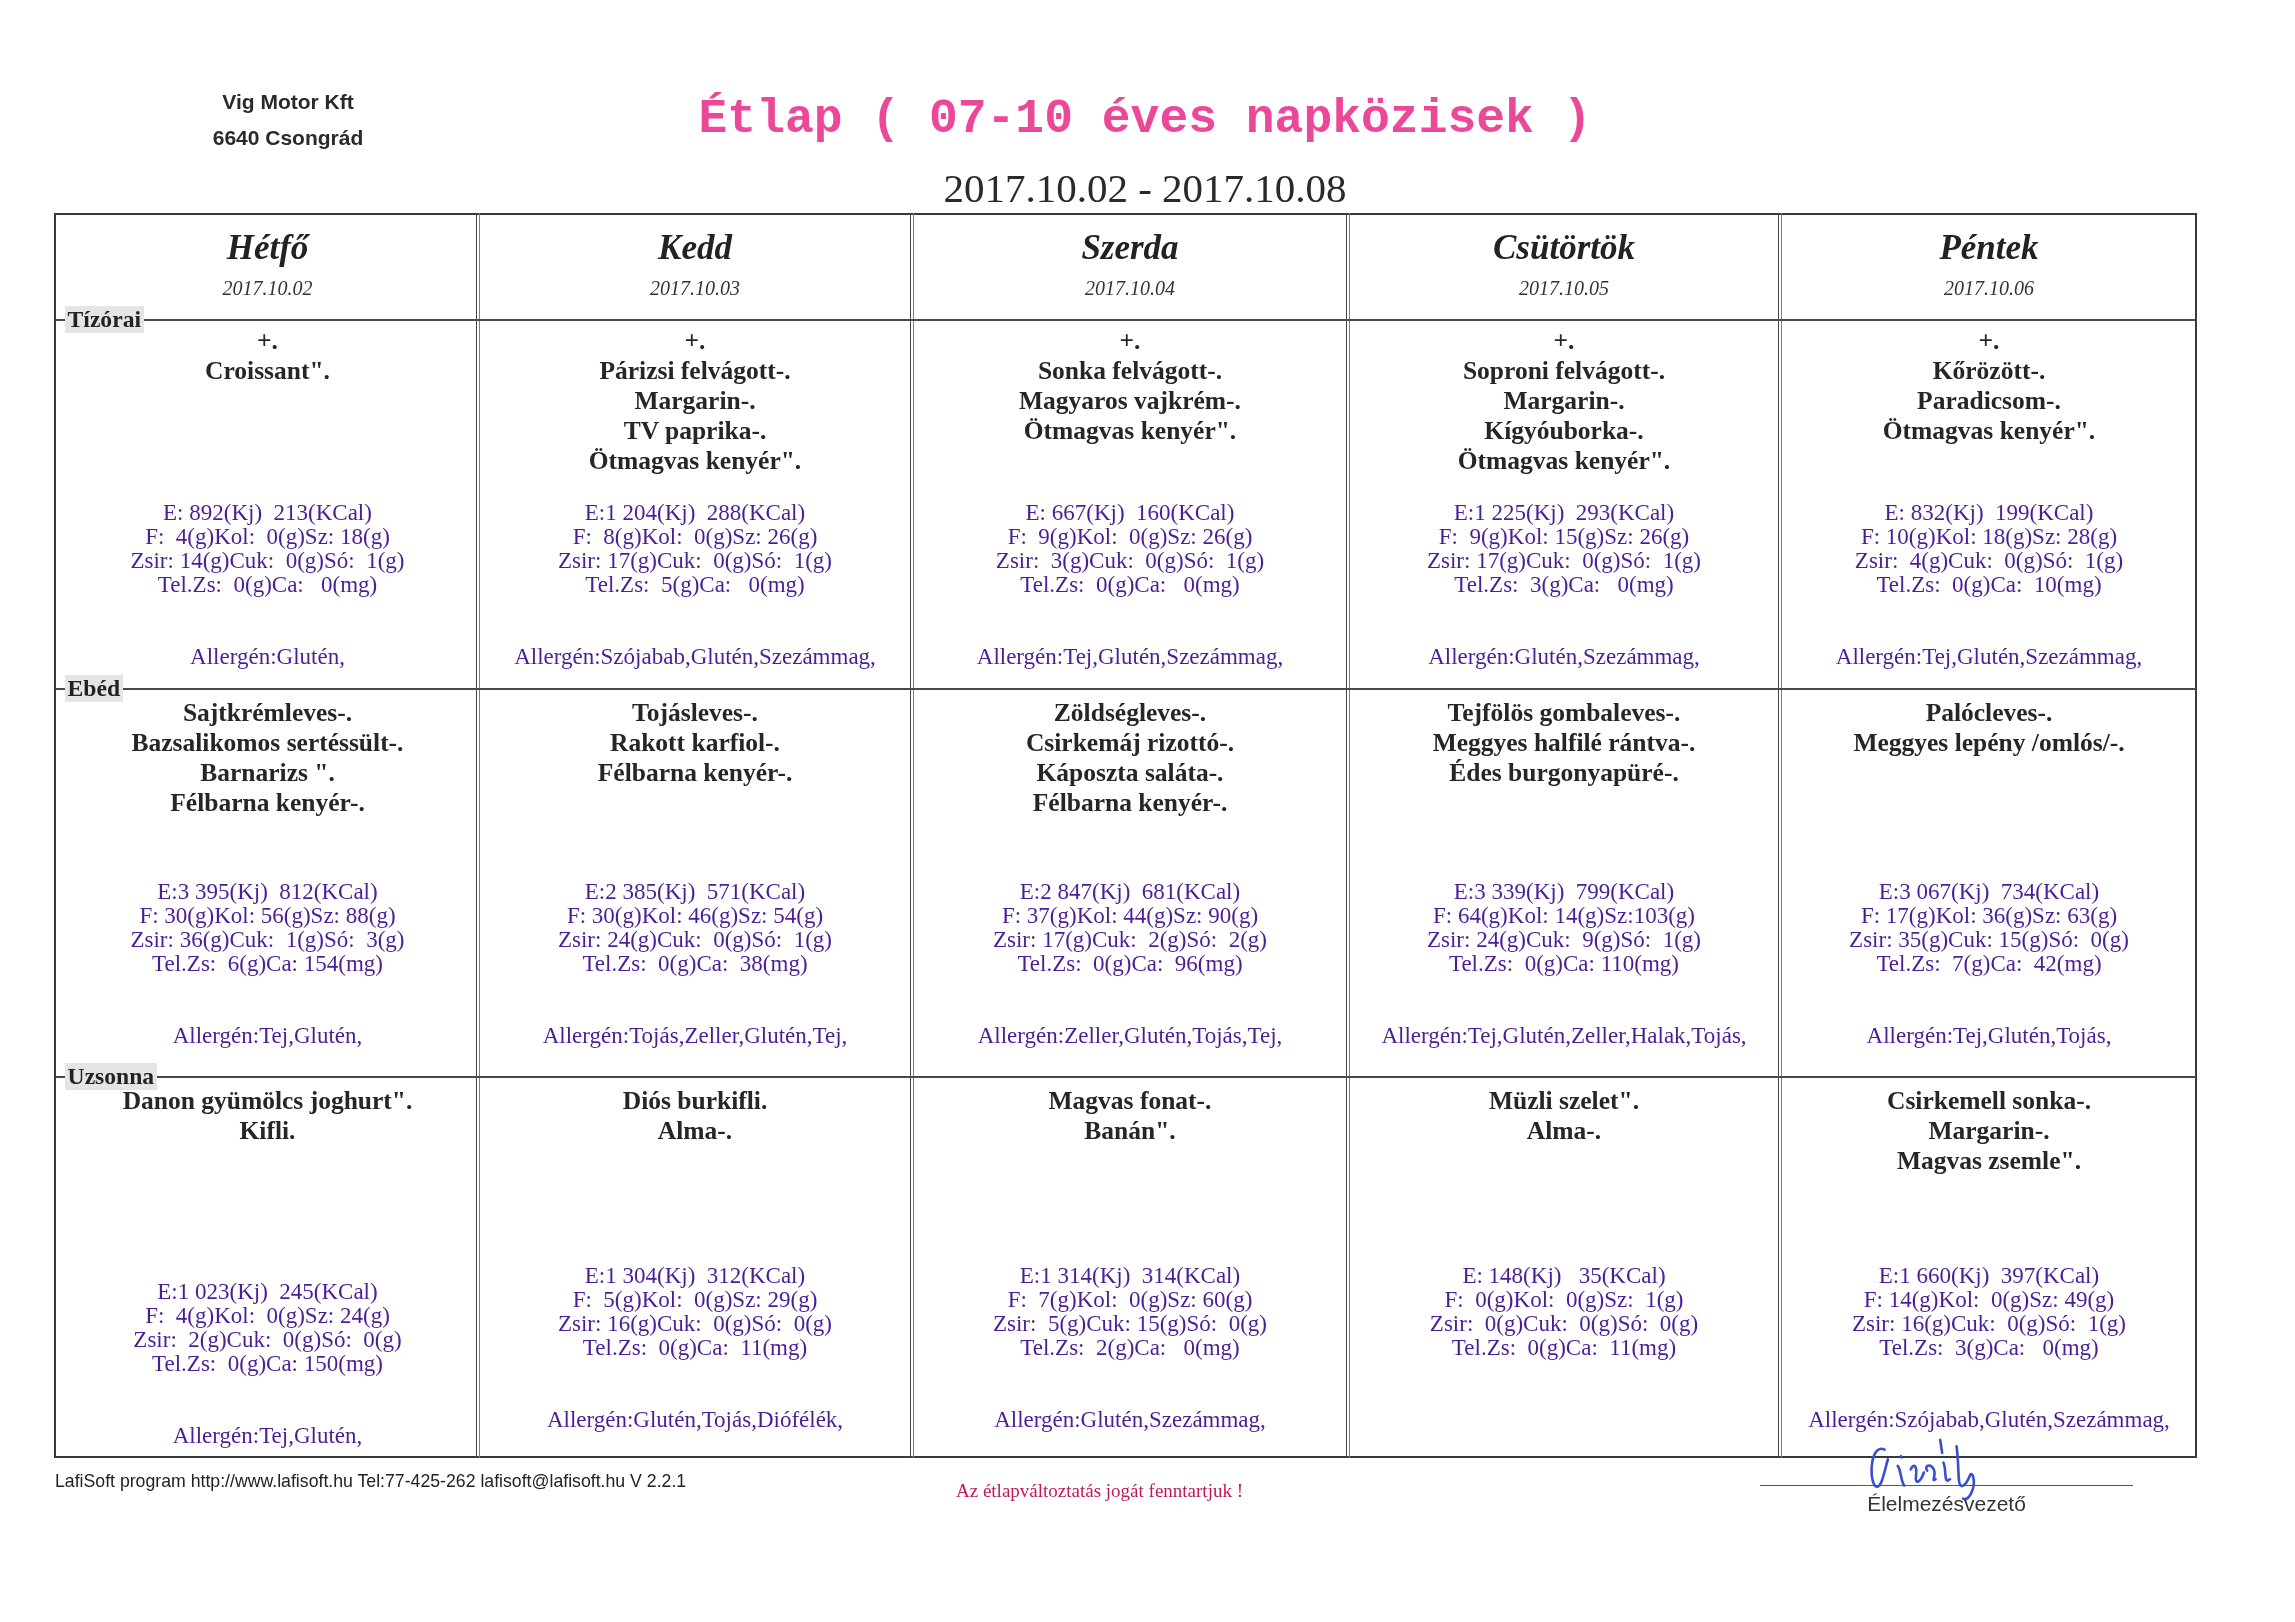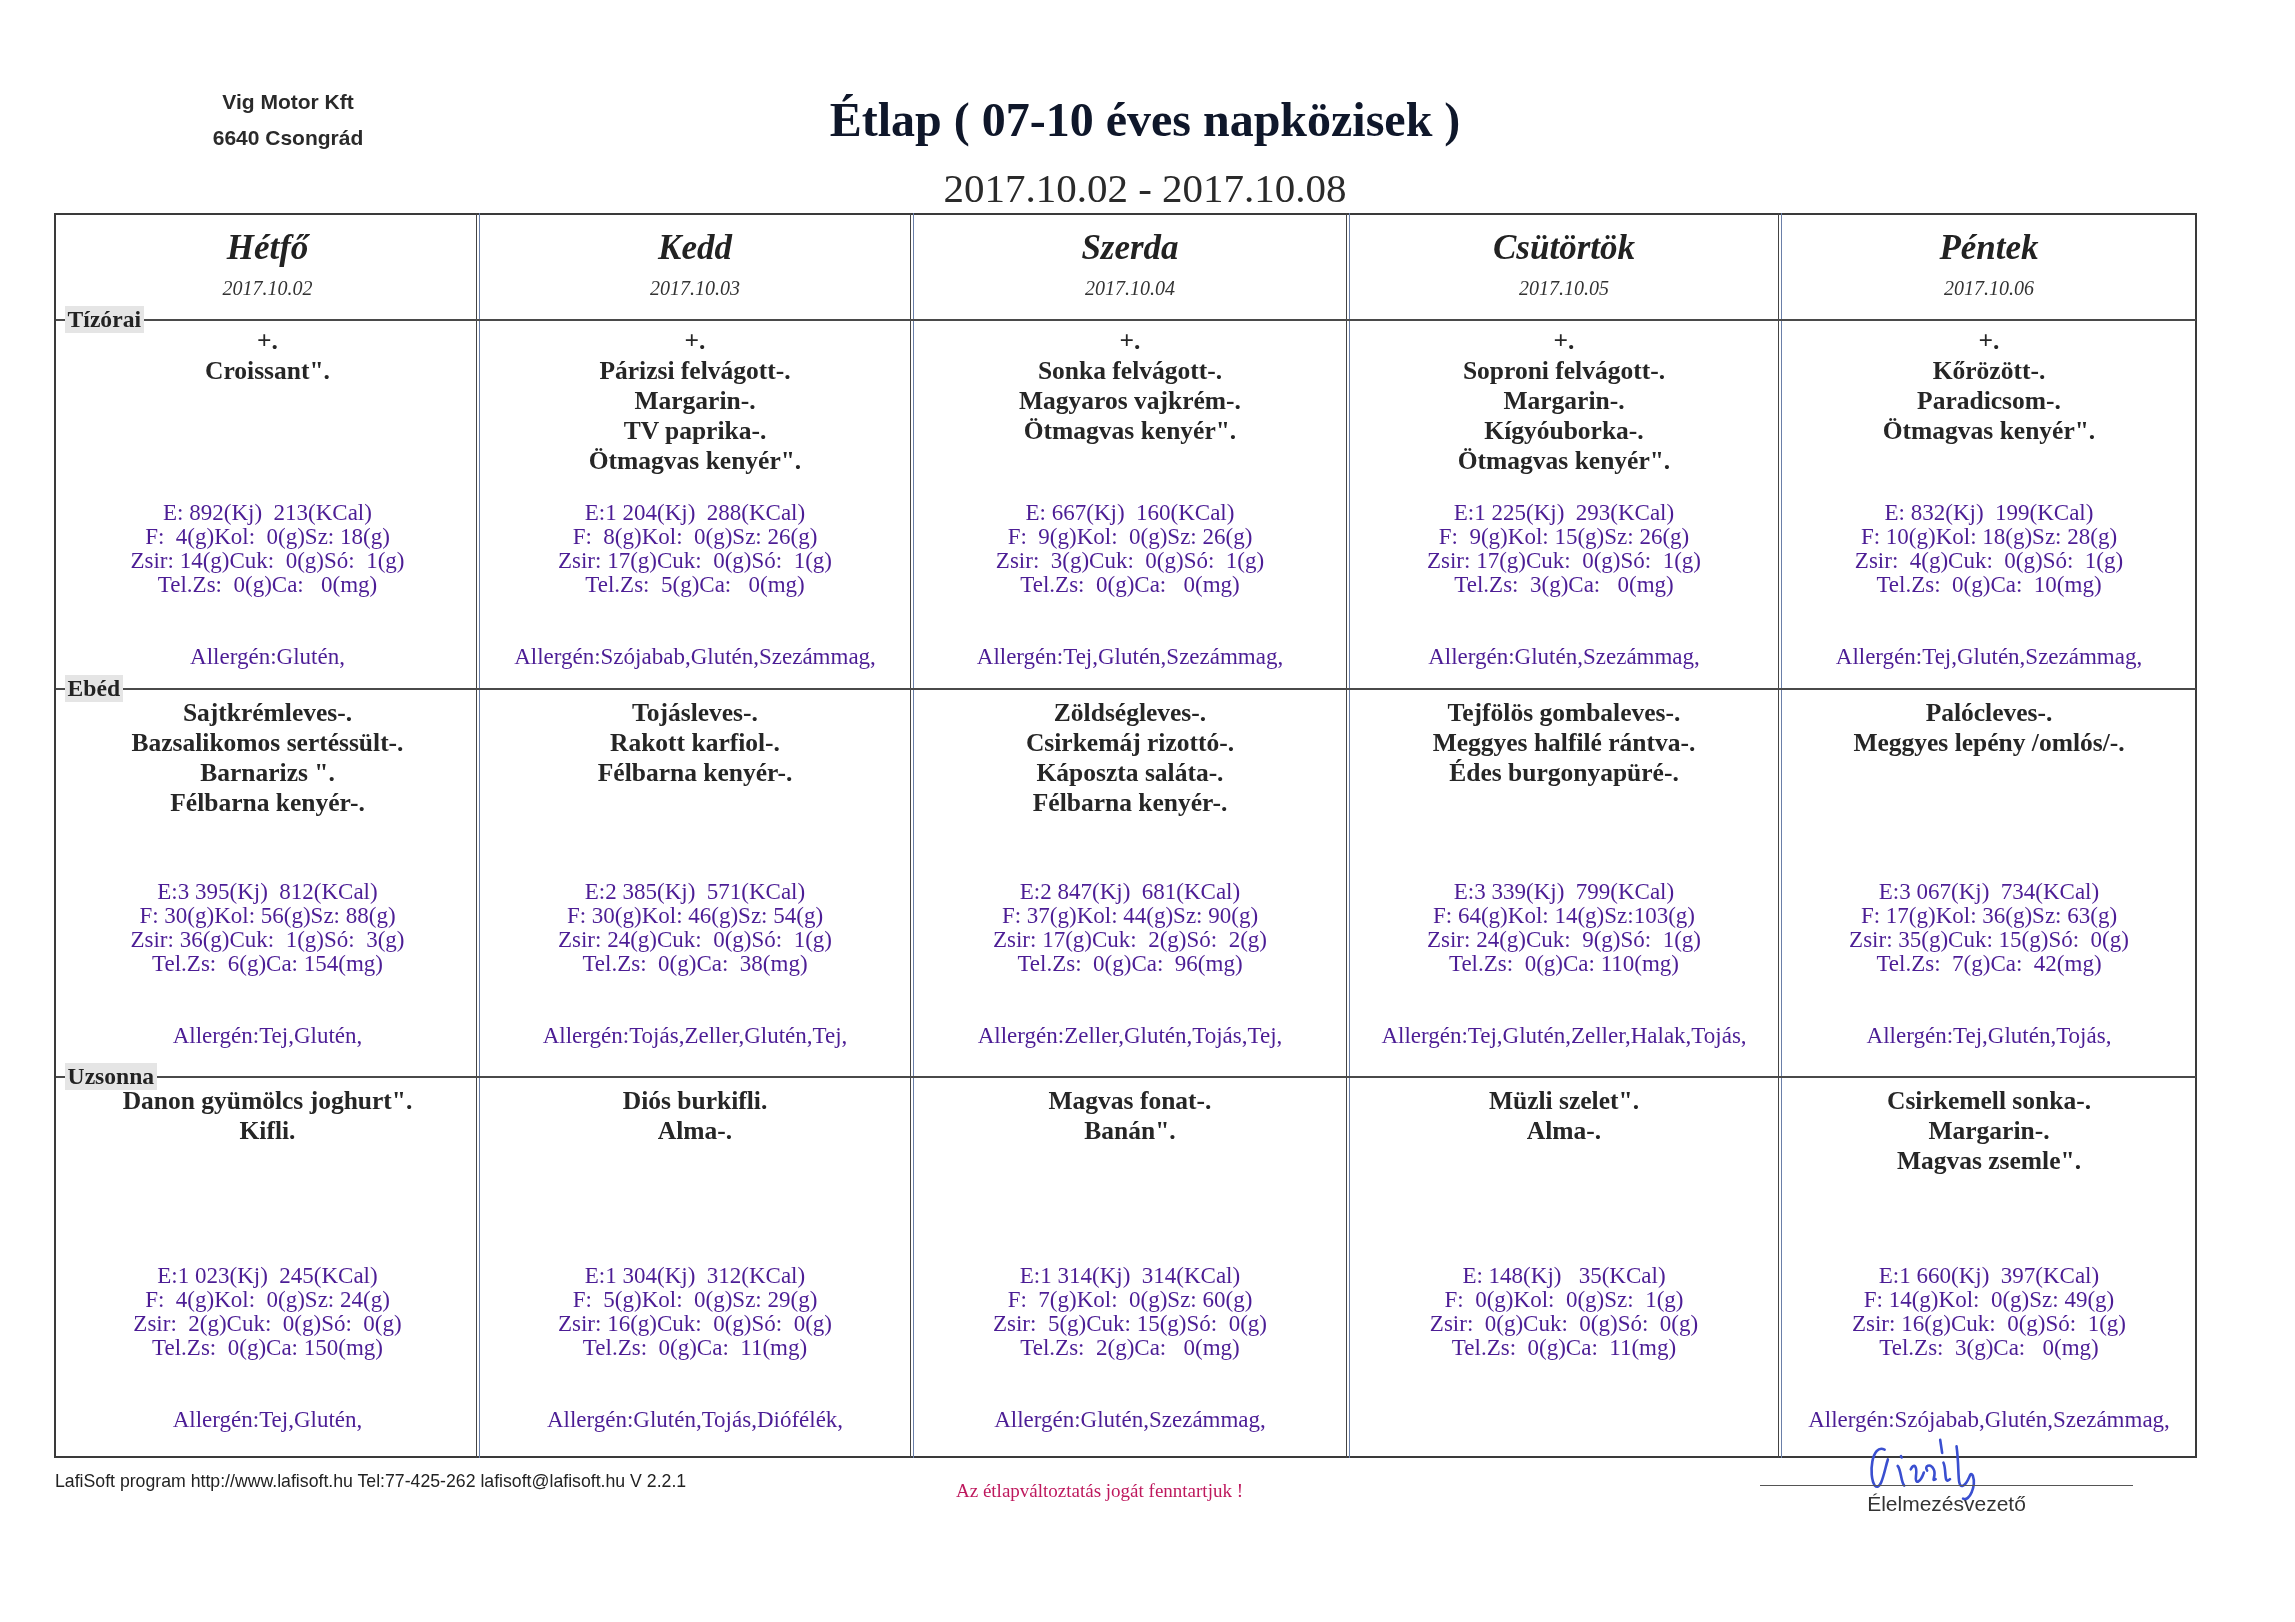--- a/index.html
+++ b/index.html
@@ -1,19 +1,19 @@
 <!DOCTYPE html>
 <html style="font-size:10.5px"><head>
 <meta charset="utf-8">
 <style>
   html, body { margin:0; padding:0; background:#ffffff; }
   body { width:2295px; height:1622px; position:relative; overflow:hidden; color:#1d1d1f; }
   .abs { position:absolute; }
   .company { left:157px; width:262px; text-align:center; font-family:"Liberation Sans", sans-serif; font-weight:bold; font-size:21px; color:#2a2a2a; }
-  .title { left:654px; width:982px; top:92px; text-align:center; font-family:Liberation Serif, serif; font-weight:bold; font-size:48px; color:#0f172a; }
+  .title { left:654px; width:982px; top:92px; text-align:center; font-family:Liberation Mono, monospace; font-weight:bold; font-size:48px; color:#ec4899; }
   .range { left:654px; width:982px; top:164px; text-align:center; font-family:"Liberation Serif", serif; font-size:41px; color:#2a2a2a; }
 
   .table { left:54px; top:213px; width:2143px; height:1245px; border:2px solid #3a3a3a; box-sizing:border-box; }
   .vline { position:absolute; top:213px; height:1245px; width:3.9px; border-left:1.3px solid #444; border-right:1.3px solid #6a7fa8; box-sizing:border-box; }
   .hline { position:absolute; height:0; border-top:2px solid #4a4a4a; }
 
   .col { position:absolute; box-sizing:border-box; text-align:center; }
   .day-name { font-family:"Liberation Serif", serif; font-style:italic; font-weight:bold; font-size:35px; color:#222; position:absolute; left:0; right:0; top:13px; }
   .day-date { font-family:"Liberation Serif", serif; font-style:italic; font-size:20px; color:#333; position:absolute; left:0; right:0; top:62px; }
 
@@ -75,21 +75,21 @@
       </div>
         <div class="nutri" style="top:190px"><div>E:3 395(Kj)  812(KCal)</div><div>F: 30(g)Kol: 56(g)Sz: 88(g)</div><div>Zsir: 36(g)Cuk:  1(g)Só:  3(g)</div><div>Tel.Zs:  6(g)Ca: 154(mg)</div>
           <div class="allergen">Allergén:Tej,Glutén,</div>
         </div>
       </div>
     <div class="cell" style="left:58px; top:1078px; width:419px; height:380px">
         <div class="dishes" style="margin-top:7.9px">
         <div>Danon gyümölcs joghurt".</div>
         <div>Kifli.</div>
       </div>
-        <div class="nutri" style="top:186px"><div>E:1 023(Kj)  245(KCal)</div><div>F:  4(g)Kol:  0(g)Sz: 24(g)</div><div>Zsir:  2(g)Cuk:  0(g)Só:  0(g)</div><div>Tel.Zs:  0(g)Ca: 150(mg)</div>
+        <div class="nutri" style="top:202px"><div>E:1 023(Kj)  245(KCal)</div><div>F:  4(g)Kol:  0(g)Sz: 24(g)</div><div>Zsir:  2(g)Cuk:  0(g)Só:  0(g)</div><div>Tel.Zs:  0(g)Ca: 150(mg)</div>
           <div class="allergen">Allergén:Tej,Glutén,</div>
         </div>
       </div>
     <div class="col" style="left:480px; top:215px; width:430px; height:105px">
       <div class="day-name">Kedd</div>
       <div class="day-date">2017.10.03</div>
     </div>
     <div class="cell" style="left:480px; top:321px; width:430px; height:366px">
         <div class="dishes" style="margin-top:5.2px">
         <div>+.</div>

